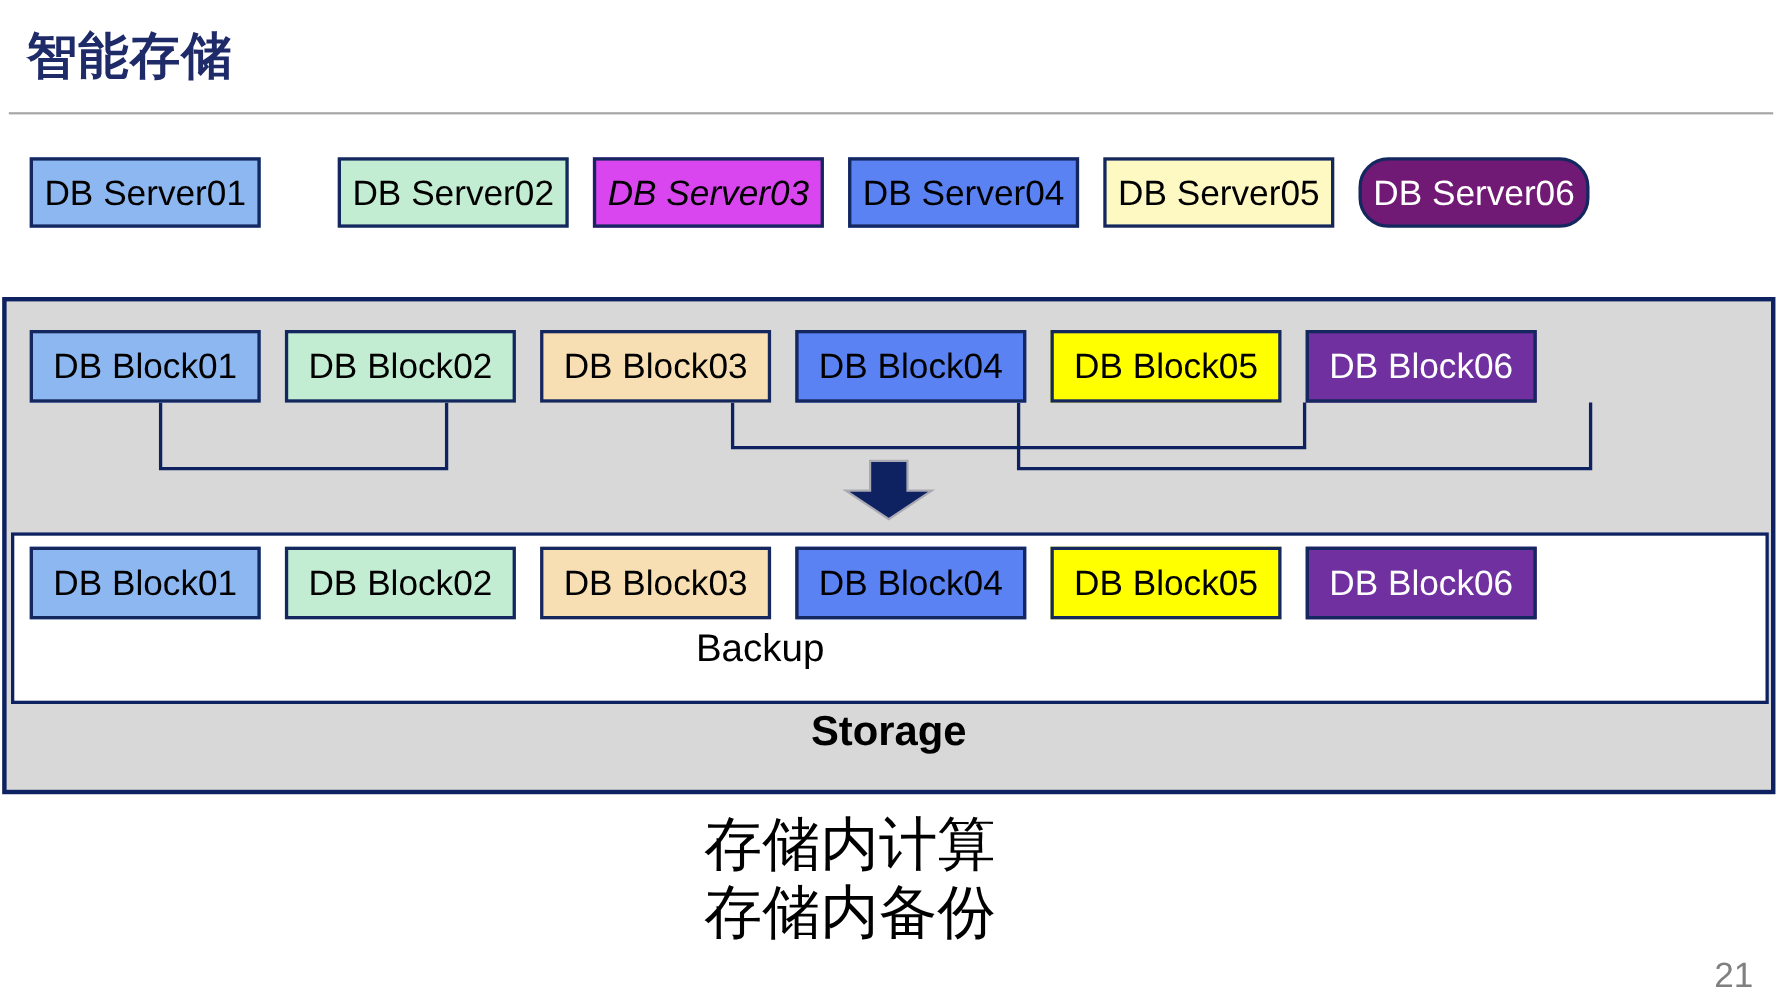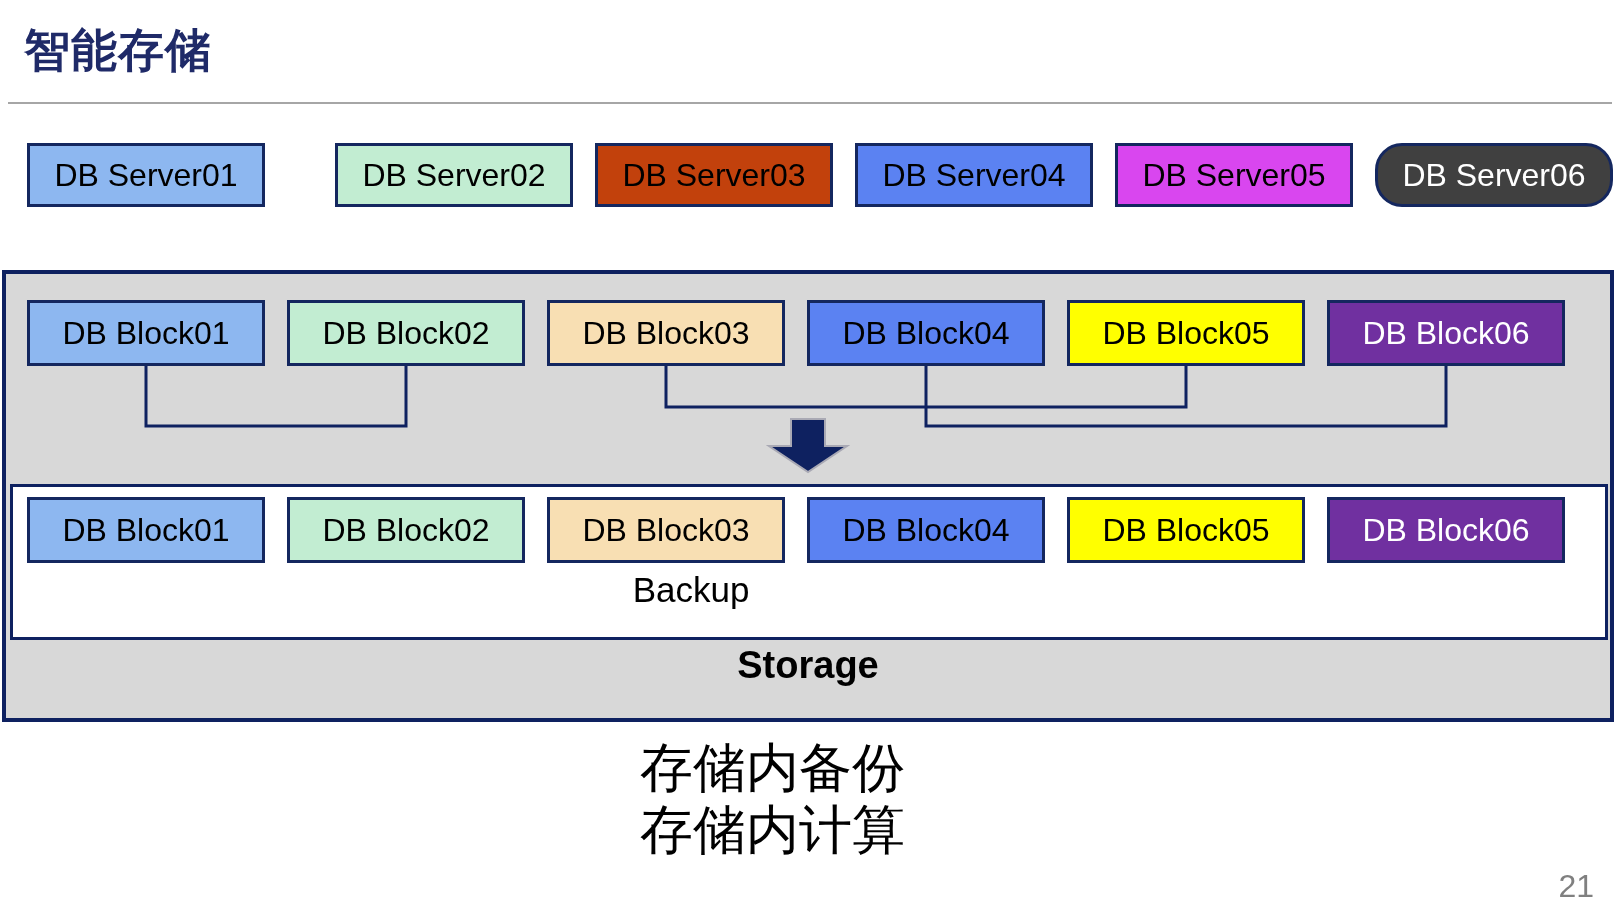--- a/index.html
+++ b/index.html
@@ -19,21 +19,21 @@
     left:8px;top:102px;width:1604px;height:2px;background:#A6A6A6;
   }
   
   .row{
     left:27px;display:flex;gap:22px;z-index:3;
   }
   .row-servers{top:143px;}
   .row-blocks-top{top:300px;}
   .row-blocks-bottom{top:497px;}
   .box{
-    width:238px;height:66px;box-sizing:border-box;
+    width:210px;height:66px;box-sizing:border-box;
     border:3px solid #14275F;
     display:flex;align-items:center;justify-content:center;
     font-size:32px;color:#000;white-space:nowrap;
   }
   .row-servers .box{height:64px;}
   
   .gray-box{
     left:2px;top:270px;width:1612px;height:452px;box-sizing:border-box;
     background:#D8D8D8;border:4px solid #0E2160;z-index:0;
   }
@@ -64,24 +64,24 @@
 </style>
 </head>
 <body>
 
 <h1 class="abs page-title">智能存储</h1>
 <div class="abs title-divider"></div>
 
 <div class="abs row row-servers" id="row-servers">
     <div class="box" style="background: rgb(141, 183, 240); color: rgb(0, 0, 0);">DB Server01</div>
     <div class="box" style="background: rgb(194, 237, 210); color: rgb(0, 0, 0); margin-left: 48px;">DB Server02</div>
-    <div class="box" style="background: #c2410c; color: rgb(0, 0, 0);">DB Server03</div>
+    <div class="box" style="background: #d946ef; color: rgb(0, 0, 0); font-style: italic;">DB Server03</div>
     <div class="box" style="background: rgb(91, 130, 242); color: rgb(0, 0, 0);">DB Server04</div>
-    <div class="box" style="background: #d946ef; color: rgb(0, 0, 0);">DB Server05</div>
-    <div class="box" style="background: #404040; color: rgb(255, 255, 255); border-radius: 27px;">DB Server06</div>
+    <div class="box" style="background: #fef9c3; color: rgb(0, 0, 0);">DB Server05</div>
+    <div class="box" style="background: #701a75; color: rgb(255, 255, 255); border-radius: 27px;">DB Server06</div>
   </div>
 
 <div class="abs gray-box"></div>
 
 <svg class="abs overlay-svg" viewBox="0 0 1620 910" xmlns="http://www.w3.org/2000/svg">
 
   <polyline points="146,366 146,426 406,426 406,366" fill="none" stroke="#0E2160" stroke-width="3"></polyline>
 
   <polyline points="666,366 666,407 1186,407 1186,366" fill="none" stroke="#0E2160" stroke-width="3"></polyline>
 
@@ -106,17 +106,17 @@
     <div class="box" style="background: rgb(248, 223, 179); color: rgb(0, 0, 0);">DB Block03</div>
     <div class="box" style="background: rgb(91, 130, 242); color: rgb(0, 0, 0);">DB Block04</div>
     <div class="box" style="background: rgb(255, 255, 0); color: rgb(0, 0, 0);">DB Block05</div>
     <div class="box" style="background: rgb(112, 48, 160); color: rgb(255, 255, 255);">DB Block06</div>
   </div>
 
 <div class="abs backup-label">Backup</div>
 <div class="abs storage-label">Storage</div>
 
 <div class="abs caption">
+  <div>存储内计算</div>
   <div>存储内备份</div>
-  <div>存储内计算</div>
 </div>
 
 <div class="abs page-number">21</div>
 
 </body></html>

